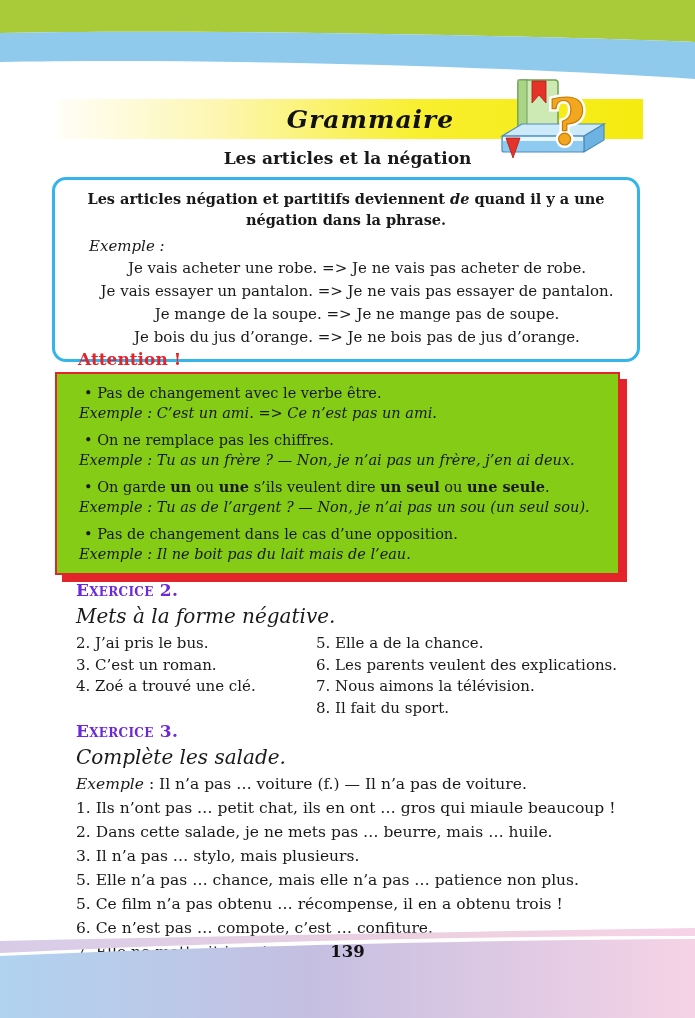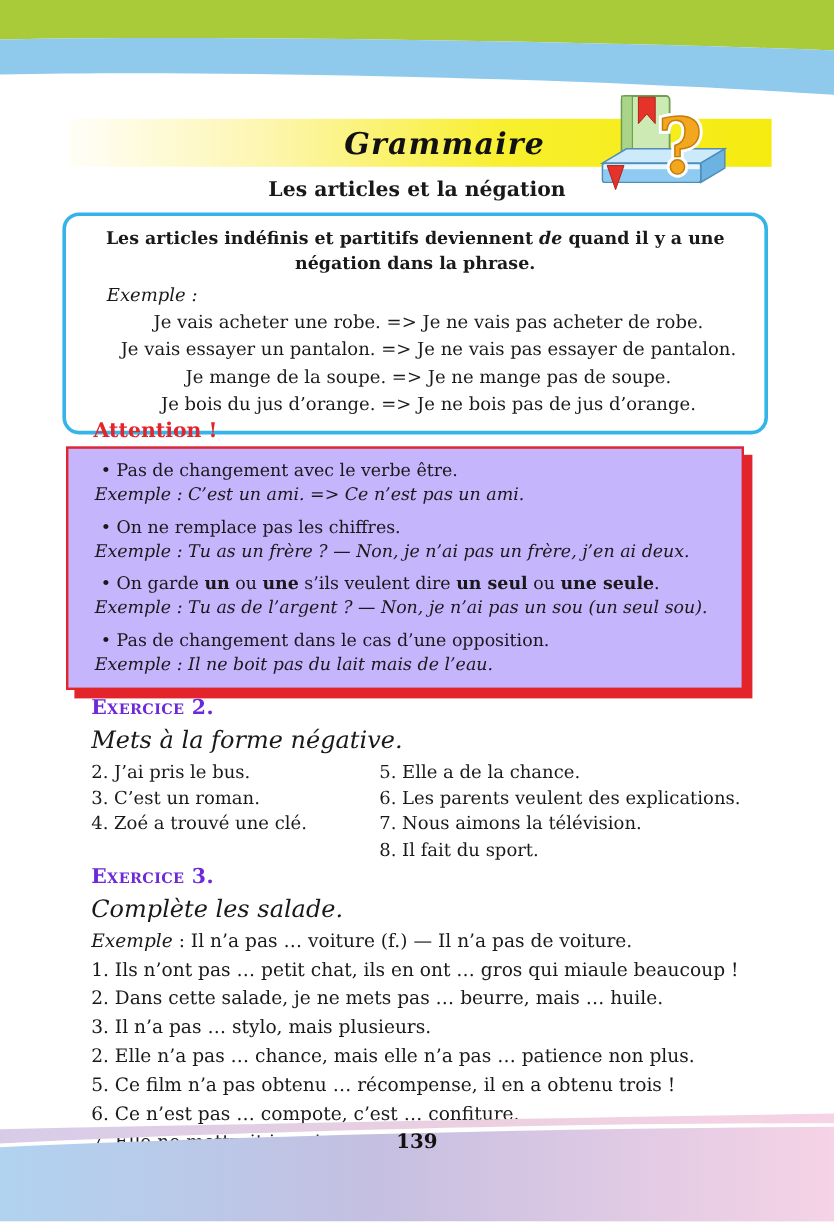--- a/index.html
+++ b/index.html
@@ -37,21 +37,21 @@
   .rule-title{text-align:center;font-weight:bold;font-size:14.5px;line-height:21px;margin-bottom:5px;}
   .rule-example-label{font-style:italic;font-size:15px;line-height:22px;padding-left:22px;}
   .rule-examples .list-row{font-size:15px;line-height:23px;padding-left:22px;text-align:center;}
 
   .attention-heading{
     position:absolute;left:78px;top:349px;
     color:#e3242b;font-weight:bold;font-size:17px;
   }
   .attention-box{
     position:absolute;left:55px;top:372px;width:565px;box-sizing:border-box;
-    background:#c4b5fd;border:2px solid #e3242b;box-shadow:7px 7px 0 #e3242b;
+    background:#84cc16;border:2px solid #e3242b;box-shadow:7px 7px 0 #e3242b;
     padding:9px 12px 9px 22px;
   }
   .att-item{margin-bottom:7px;}
   .att-item:last-child{margin-bottom:0;}
   .att-point{font-size:14.5px;line-height:20px;padding-left:5px;}
   .att-example{font-style:italic;font-size:14.5px;line-height:20px;}
 
   .exercise{position:absolute;left:76px;}
   .ex2{top:580px;right:40px;}
   .ex3{top:721px;right:28px;}
@@ -97,21 +97,21 @@
       <rect x="11" y="59" width="80" height="4" fill="#eaf6ff"></rect>
       <polygon points="14,60 28,60 21,80" fill="#e63329" stroke="#a81f17" stroke-width="0.8"></polygon>
     </g>
     <text x="56" y="66" font-size="64" font-weight="bold" fill="#f2a71e" stroke="#ffffff" stroke-width="6" paint-order="stroke" font-family="'DejaVu Serif',serif">?</text>
     <text x="56" y="66" font-size="64" font-weight="bold" fill="#f2a71e" stroke="#c47d0b" stroke-width="1.2" font-family="'DejaVu Serif',serif">?</text>
   </svg>
 
   <div class="section-title">Les articles et la négation</div>
 
   <div class="rule-box">
-    <div class="rule-title"><span class="b">Les articles indéfinis et partitifs deviennent </span><span class="b i">de</span><span class="b"> quand il y a une</span><br><span class="b">négation dans la phrase.</span></div>
+    <div class="rule-title"><span class="b">Les articles négation et partitifs deviennent </span><span class="b i">de</span><span class="b"> quand il y a une</span><br><span class="b">négation dans la phrase.</span></div>
     <div class="rule-example-label">Exemple :</div>
     <div class="rule-examples">
         <div class="list-row">Je vais acheter une robe. =&gt; Je ne vais pas acheter de robe.</div>
         <div class="list-row">Je vais essayer un pantalon. =&gt; Je ne vais pas essayer de pantalon.</div>
         <div class="list-row">Je mange de la soupe. =&gt; Je ne mange pas de soupe.</div>
         <div class="list-row">Je bois du jus d’orange. =&gt; Je ne bois pas de jus d’orange.</div>
       </div>
   </div>
 
   <div class="attention-heading">Attention !</div>
@@ -154,21 +154,21 @@
   </div>
 
   <div class="exercise ex3">
     <div class="ex-heading">Exercice 3.</div>
     <div class="ex-instruction">Complète les salade.</div>
     <div class="ex3-example"><span class="i">Exemple</span><span> : Il n’a pas … voiture (f.) — Il n’a pas de voiture.</span></div>
     <div class="ex3-items">
         <div class="list-row">1. Ils n’ont pas … petit chat, ils en ont … gros qui miaule beaucoup !</div>
         <div class="list-row">2. Dans cette salade, je ne mets pas … beurre, mais … huile.</div>
         <div class="list-row">3. Il n’a pas … stylo, mais plusieurs.</div>
-        <div class="list-row">2. Elle n’a pas … chance, mais elle n’a pas … patience non plus.</div>
+        <div class="list-row">5. Elle n’a pas … chance, mais elle n’a pas … patience non plus.</div>
         <div class="list-row">5. Ce film n’a pas obtenu … récompense, il en a obtenu trois !</div>
         <div class="list-row">6. Ce n’est pas … compote, c’est … confiture.</div>
         <div class="list-row">7. Elle ne mettrait jamais … robe rouge, elle déteste cette couleur.</div>
       </div>
   </div>
 
   <svg class="bottom-deco" width="695" height="92" viewBox="0 0 695 92">
     <defs>
       <linearGradient id="gBandTop" x1="0" y1="0" x2="1" y2="0">
         <stop offset="0" stop-color="#d7cce8"></stop>

